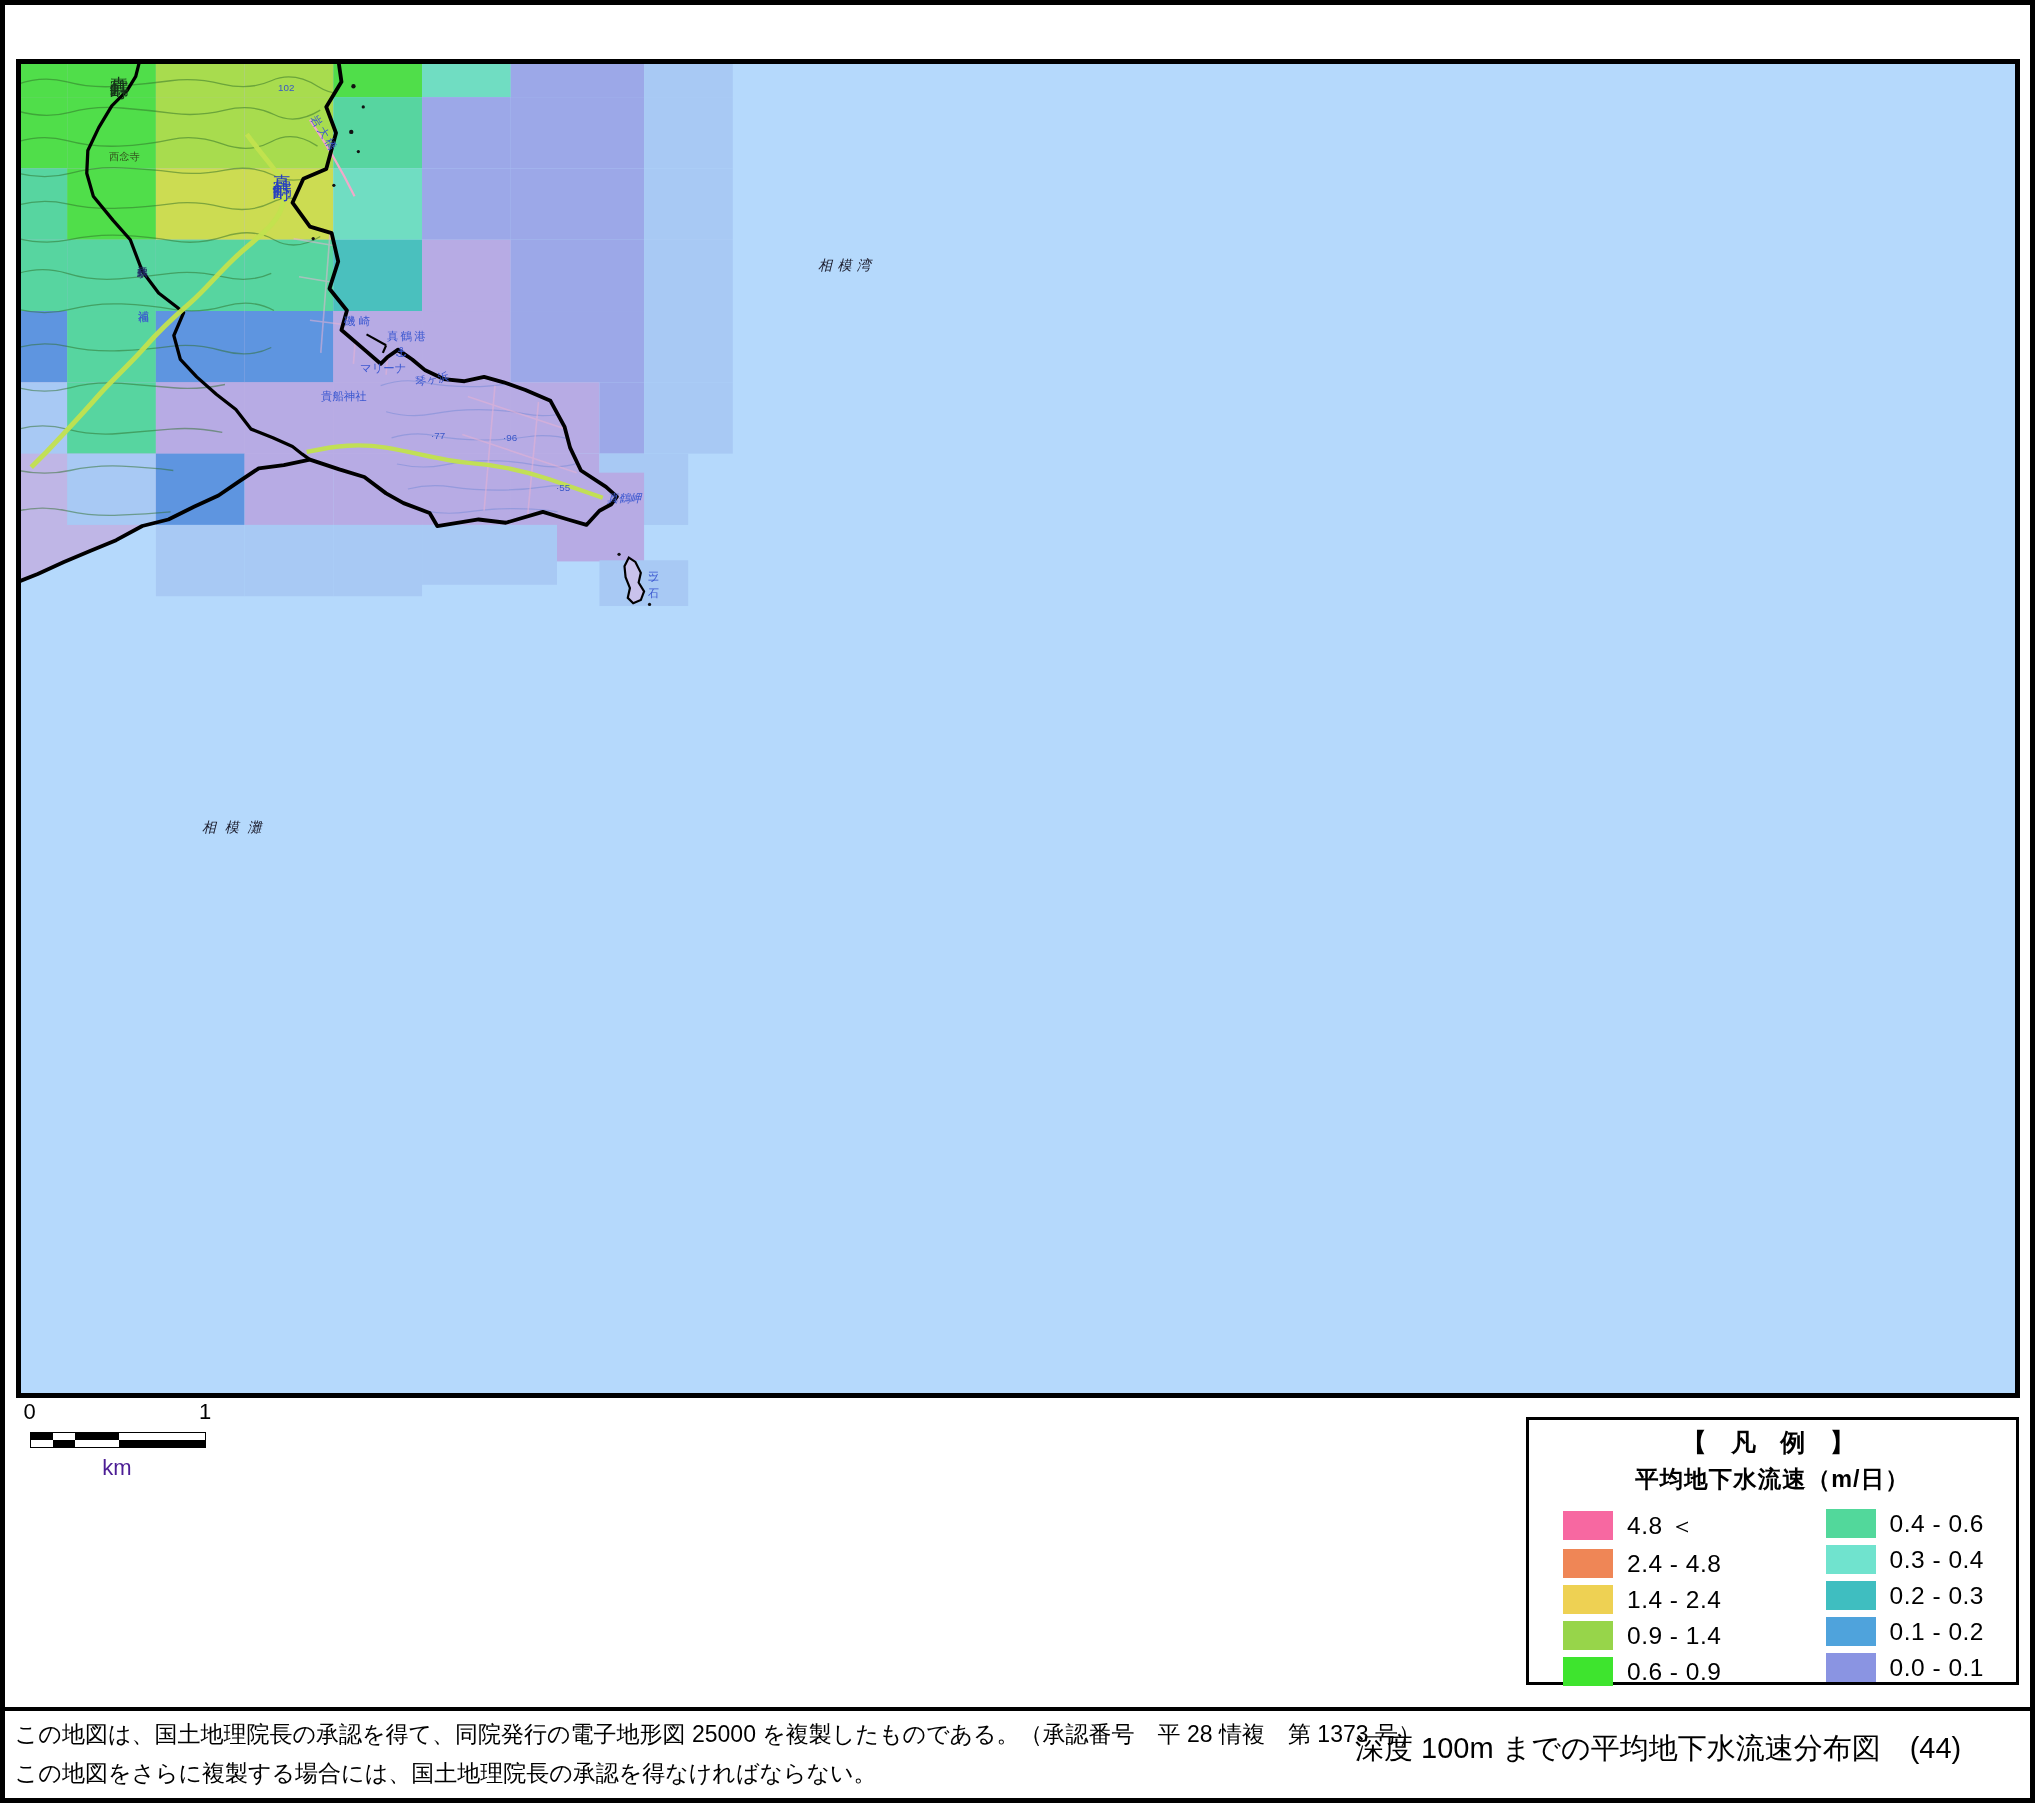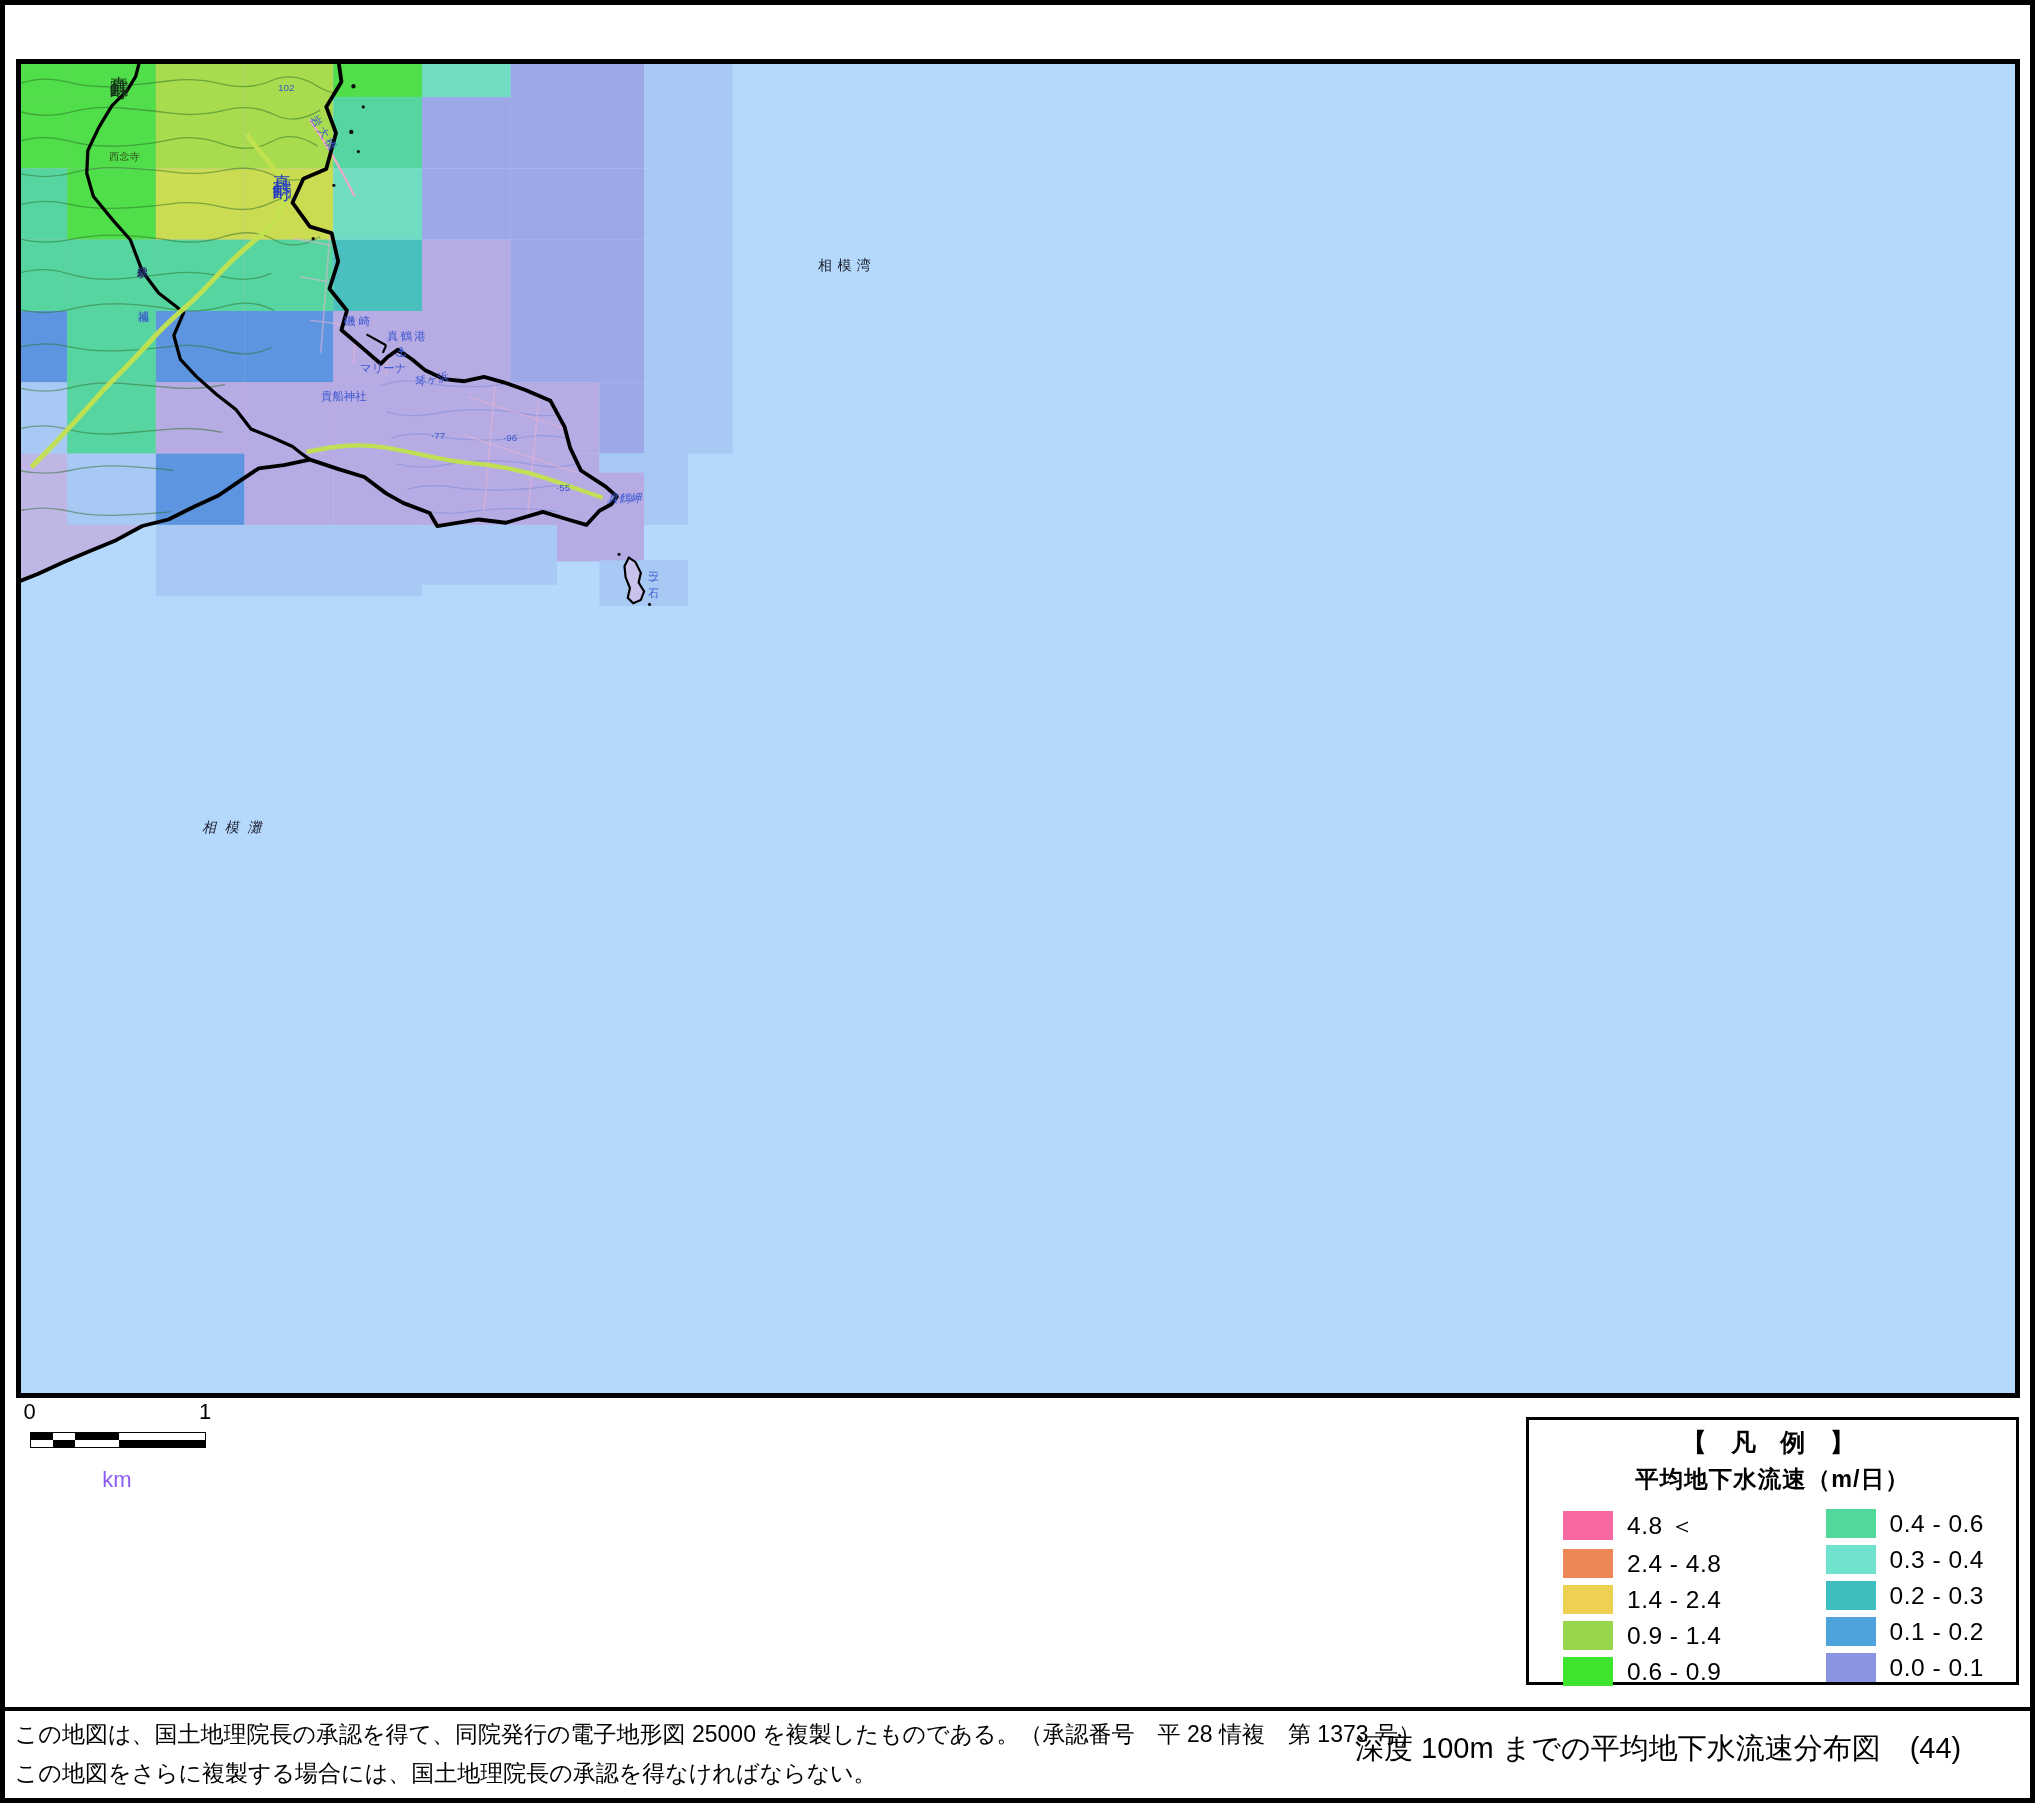--- a/index.html
+++ b/index.html
@@ -15,22 +15,22 @@
   .vt{writing-mode:vertical-rl;text-orientation:upright;}
   .blue{color:#3a57d0;}
   .spot{position:absolute;z-index:3;font-size:9.8px;color:#3a57c8;white-space:nowrap;}
   
   #scalebar{position:absolute;z-index:5;}
   .scalenum{position:absolute;font-size:22px;color:#000;}
   #scalebox{position:absolute;left:25px;top:33px;width:174px;height:14px;
             border:1.6px solid #000;box-sizing:content-box;}
   .scalerow{display:flex;height:7px;width:174px;}
   .seg{height:7px;}
-  #scalekm{position:absolute;left:25px;top:68px;width:174px;text-align:center;
-           font-size:22px;color:#8b5cf6;}
+  #scalekm{position:absolute;left:25px;top:56px;width:174px;text-align:center;
+           font-size:22px;color:#4c1d95;}
   
   #legend{position:absolute;left:1521px;top:1412px;width:493px;height:268px;
           background:#fff;border:3.3px solid #000;box-sizing:border-box;z-index:5;}
   #legend-title{text-align:center;font-size:25px;font-weight:600;letter-spacing:8.7px;
                 margin-top:6px;color:#000;}
   #legend-subtitle{text-align:center;font-size:23.4px;font-weight:600;letter-spacing:1.1px;
                    margin-top:4.4px;color:#000;}
   .legend-cols{display:flex;justify-content:space-between;padding:14px 32px 0 34px;}
   .lrow{display:flex;align-items:center;margin-bottom:7px;}
   .swatch{width:50px;height:29px;flex:0 0 50px;}
@@ -188,21 +188,21 @@
         <line x1="664" y1="606" x2="700" y2="626"></line>
           <line x1="700" y1="626" x2="694" y2="640"></line>
         <line x1="720" y1="636" x2="740" y2="648"></line>
       </g>
 
       <path d="M1146,1016 L1158,1024 L1168,1044 L1164,1062 L1174,1078 L1168,1094 L1154,1100 L1144,1090 L1148,1072 L1140,1052 L1138,1032 Z" fill="#c9c2ec" stroke="#000" stroke-width="4"></path>
     </svg>
 
     <div class="maplabel vt" style="left:93px;top:2.2px;font-size:18.5px;color:#16351a;letter-spacing:3.3px;">真鶴町</div>
     <div class="maplabel vt" style="left:256px;top:99px;font-size:19px;color:#2840c0;letter-spacing:5.4px;">真鶴町</div>
-    <div class="maplabel" style="left:802px;top:199px;font-size:14px;color:#1a1a2a;letter-spacing:5.4px;">相模湾</div>
+    <div class="maplabel" style="left:802px;top:199px;font-size:14px;color:#1a1a2a;font-style:italic;letter-spacing:5.4px;">相模湾</div>
     <div class="maplabel" style="left:186px;top:761px;font-size:14px;color:#1a1a2a;font-style:italic;letter-spacing:8.7px;">相模灘</div>
     <div class="maplabel blue" style="left:287px;top:69px;font-size:11.4px;letter-spacing:2.2px;transform:rotate(58deg);">岩大橋</div>
     <div class="maplabel blue" style="left:328px;top:257px;font-size:11.4px;letter-spacing:3.3px;">磯崎</div>
     <div class="maplabel blue" style="left:371px;top:272px;font-size:11.4px;letter-spacing:2.2px;">真鶴港</div>
     <div class="maplabel blue" style="left:379px;top:286px;font-size:14px;">⚓</div>
     <div class="maplabel blue" style="left:344px;top:304px;font-size:11.4px;">マリーナ</div>
     <div class="maplabel blue" style="left:305px;top:332px;font-size:11.4px;">貴船神社</div>
     <div class="maplabel blue" style="left:399px;top:315px;font-size:11.4px;transform:rotate(-10deg);">琴ヶ浜</div>
     <div class="maplabel blue" style="left:591px;top:434px;font-size:11.4px;font-style:italic;">真鶴岬</div>
     <div class="maplabel blue vt" style="left:631px;top:504px;font-size:11px;letter-spacing:2.2px;">三ツ石</div>

